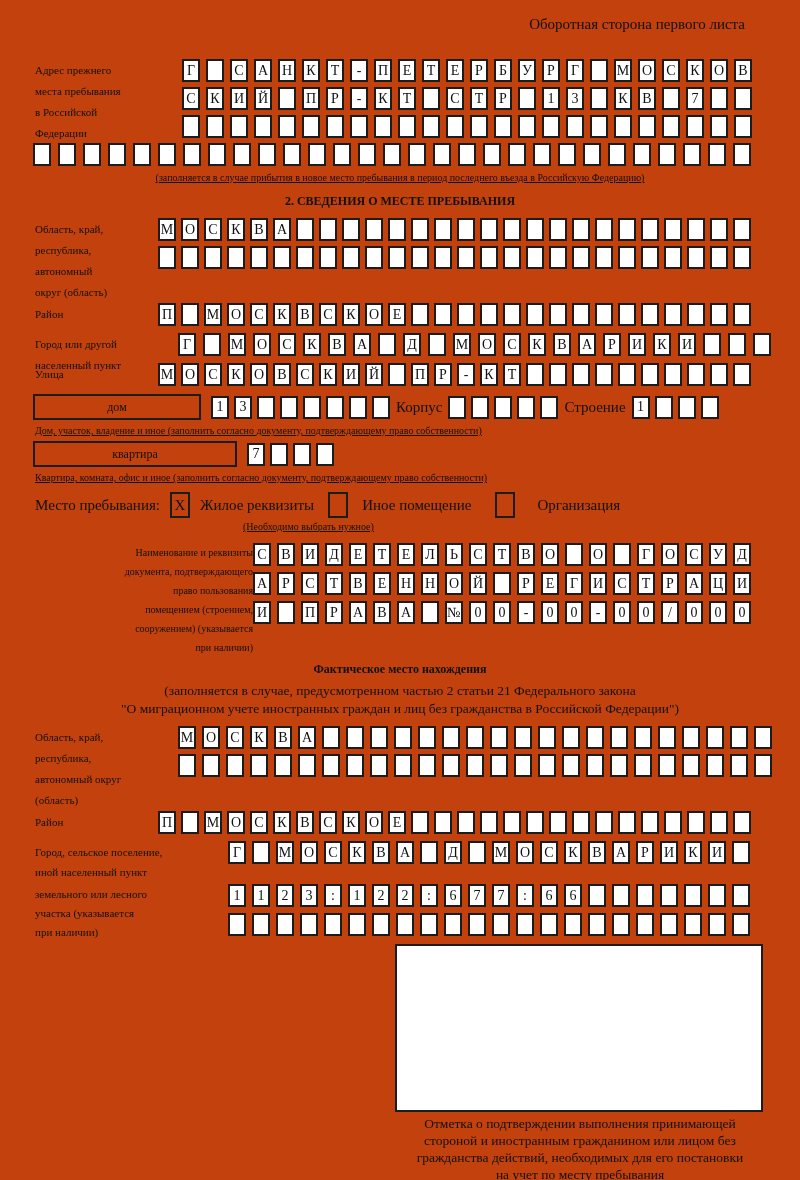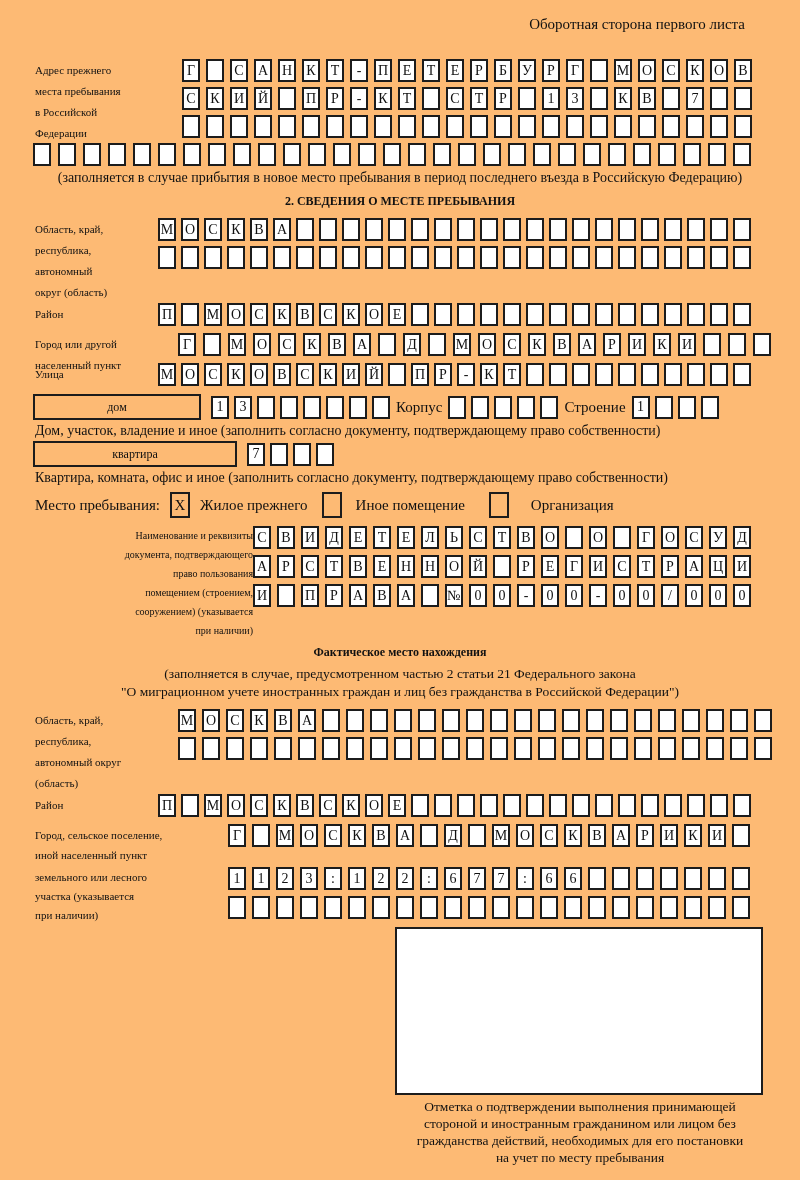--- a/index.html
+++ b/index.html
@@ -1,39 +1,39 @@
 <!DOCTYPE html>
 <html><head>
 <meta charset="utf-8">
 <style>
   html,body{margin:0;padding:0;background:#fff;}
   .page{
     position:relative;width:800px;height:1180px;overflow:hidden;
-    background:#fdba74;color:#111;
+    background:#c2410c;color:#111;
     font-family:"Liberation Serif","DejaVu Serif",serif;
   }
   .corner{padding-top:16px;padding-right:55px;text-align:right;font-size:15px;}
   .grp{position:relative;}
   .lbl{position:absolute;left:35px;top:1px;font-size:11px;line-height:21px;width:160px;}
   .lbl2{line-height:20px;width:200px;}
   .rows{display:flex;flex-direction:column;gap:5px;}
   .boxrow{display:flex;}
   .g5{gap:5px}.g6{gap:6px}.g7{gap:7px}
   .cell{
     box-sizing:border-box;flex:none;width:18px;height:23px;
     border:2px solid #1c1c1c;background:#fff;
     display:flex;align-items:center;justify-content:center;
     font-size:14px;line-height:1;
   }
   .ml33{margin-left:33px}.ml35{margin-left:35px}.ml158{margin-left:158px}
   .ml178{margin-left:178px}.ml182{margin-left:182px}.ml228{margin-left:228px}
   .mt2{margin-top:2px}.mt3{margin-top:3px}.mt5{margin-top:5px}.mt6{margin-top:6px}
   .mt7{margin-top:7px}.mt8{margin-top:8px}.mt20{margin-top:20px}
   .mt26{margin-top:26px}.mt34{margin-top:34px}
-  .note{font-size:14px;line-height:17px;}
+  .note{font-size:10px;line-height:17px;text-decoration:underline;}
   .tc{text-align:center;}
   .title{font-weight:bold;font-size:12px;line-height:21px;}
   .domrow{display:flex;align-items:center;}
   .widebox{
     box-sizing:border-box;border:2px solid #1c1c1c;height:26px;
     display:flex;align-items:center;justify-content:center;font-size:12px;flex:none;
   }
   .w168{width:168px}.w204{width:204px}
   .inl-lbl{font-size:15px;margin:0 6px;white-space:nowrap;}
   .mesto{display:flex;align-items:center;font-size:15px;}
@@ -382,26 +382,27 @@
         <span class="cell"></span>
         <span class="cell"></span>
         <span class="cell"></span>
       </div>
   </div>
   <div class="note ml35 mt2">Квартира, комната, офис и иное (заполнить согласно документу, подтверждающему право собственности)</div>
 
   <div class="mesto ml35 mt6">
     <span>Место пребывания:</span>
     <span class="cbox" style="margin-left:10px">X</span>
-    <span style="margin-left:10px">Жилое прежнего</span>
+    <span style="margin-left:10px">Жилое реквизиты</span>
     <span class="cbox" style="margin-left:14px"></span>
     <span style="margin-left:14px">Иное помещение</span>
     <span class="cbox" style="margin-left:24px"></span>
     <span style="margin-left:22px">Организация</span>
   </div>
+  <div class="note" style="margin-left:243px">(Необходимо выбрать нужное)</div>
 
   <div class="docgrp mt8">
     <div class="doclbl">
         <div>Наименование и реквизиты</div>
         <div>документа, подтверждающего</div>
         <div>право пользования</div>
         <div>помещением (строением,</div>
         <div>сооружением) (указывается</div>
         <div>при наличии)</div>
       </div>

